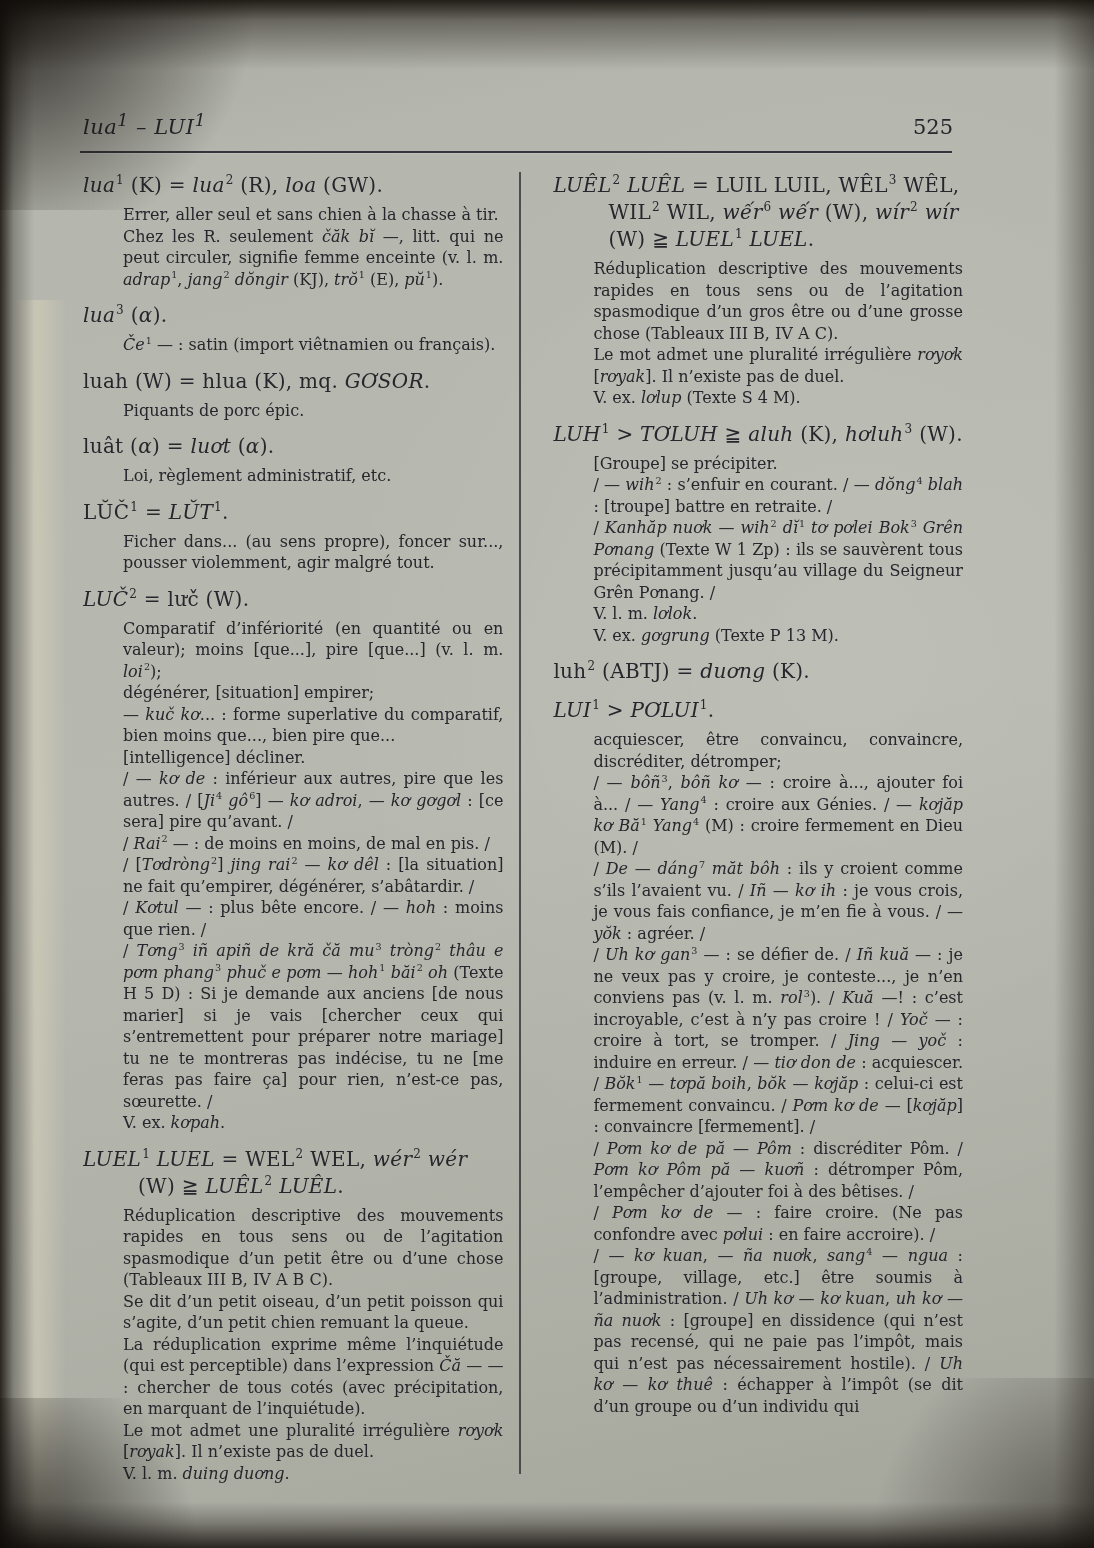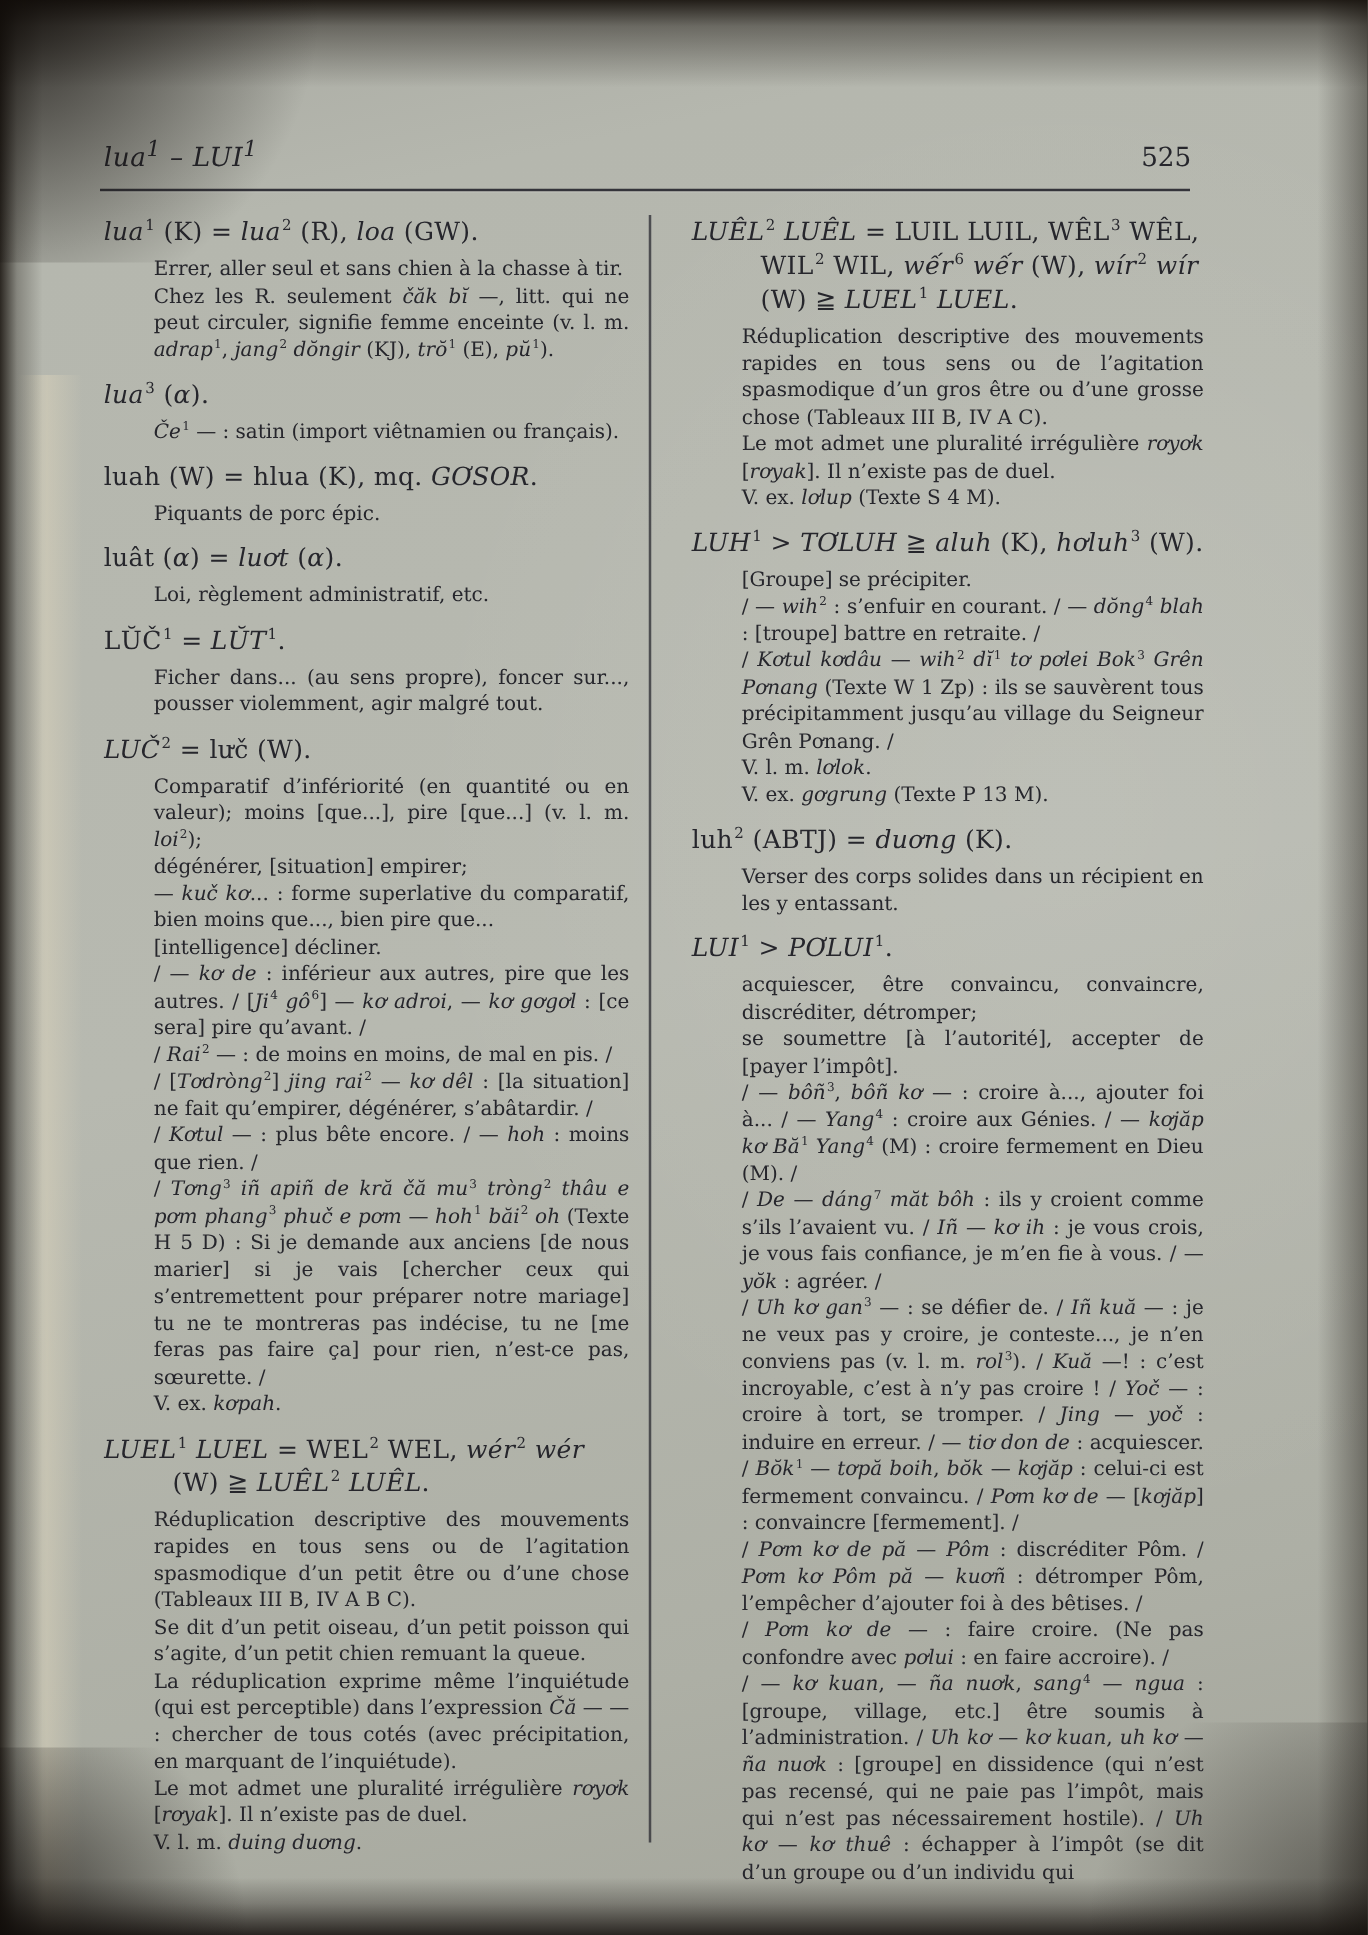--- a/index.html
+++ b/index.html
@@ -124,32 +124,30 @@
           <div class="entry">
             <div class="head"><i>LUÊL</i><sup>2</sup> <i>LUÊL</i> = LUIL LUIL, WÊL<sup>3</sup> WÊL, WIL<sup>2</sup> WIL, <i>wếr</i><sup>6</sup> <i>wếr</i> (W), <i>wír</i><sup>2</sup> <i>wír</i> (W) ≧ <i>LUEL</i><sup>1</sup> <i>LUEL</i>.</div>
             <p class="body">Réduplication descriptive des mouvements rapides en tous sens ou de l’agitation spasmodique d’un gros être ou d’une grosse chose (Tableaux III B, IV A C).</p>
             <p class="body">Le mot admet une pluralité irrégulière <i>rơyơk</i> [<i>rơyak</i>]. Il n’existe pas de duel.</p>
             <p class="body">V. ex. <i>lơlup</i> (Texte S 4 M).</p>
           </div>
           <div class="entry">
             <div class="head"><i>LUH</i><sup>1</sup> &gt; <i>TƠLUH</i> ≧ <i>aluh</i> (K), <i>hơluh</i><sup>3</sup> (W).</div>
             <p class="body">[Groupe] se précipiter.</p>
             <p class="body">/ — <i>wih</i><sup>2</sup> : s’enfuir en courant. / — <i>dŏng</i><sup>4</sup> <i>blah</i> : [troupe] battre en retraite. /</p>
-            <p class="body">/ <i>Kơtul kơdâu</i> — <i>wih</i><sup>2</sup> <i>dĭ</i><sup>1</sup> <i>tơ pơlei Bok</i><sup>3</sup> <i>Grên Pơnang</i> (Texte W 1 Zp) : ils se sauvèrent tous précipitamment jusqu’au village du Seigneur Grên Pơnang. /</p>
+            <p class="body">/ <i>Kanhăp nuơk</i> — <i>wih</i><sup>2</sup> <i>dĭ</i><sup>1</sup> <i>tơ pơlei Bok</i><sup>3</sup> <i>Grên Pơnang</i> (Texte W 1 Zp) : ils se sauvèrent tous précipitamment jusqu’au village du Seigneur Grên Pơnang. /</p>
             <p class="body">V. l. m. <i>lơlok</i>.</p>
             <p class="body">V. ex. <i>gơgrung</i> (Texte P 13 M).</p>
           </div>
           <div class="entry">
             <div class="head">luh<sup>2</sup> (ABTJ) = <i>duơng</i> (K).</div>
-            <p class="body">Verser des corps solides dans un récipient en les y entassant.</p>
           </div>
           <div class="entry">
             <div class="head"><i>LUI</i><sup>1</sup> &gt; <i>PƠLUI</i><sup>1</sup>.</div>
             <p class="body">acquiescer, être convaincu, convaincre, discréditer, détromper;</p>
-            <p class="body">se soumettre [à l’autorité], accepter de [payer l’impôt].</p>
             <p class="body">/ — <i>bôñ</i><sup>3</sup>, <i>bôñ kơ</i> — : croire à..., ajouter foi à... / — <i>Yang</i><sup>4</sup> : croire aux Génies. / — <i>kơjăp kơ Bă</i><sup>1</sup> <i>Yang</i><sup>4</sup> (M) : croire fermement en Dieu (M). /</p>
             <p class="body">/ <i>De</i> — <i>dáng</i><sup>7</sup> <i>măt bôh</i> : ils y croient comme s’ils l’avaient vu. / <i>Iñ</i> — <i>kơ ih</i> : je vous crois, je vous fais confiance, je m’en fie à vous. / — <i>yŏk</i> : agréer. /</p>
             <p class="body">/ <i>Uh kơ gan</i><sup>3</sup> — : se défier de. / <i>Iñ kuă</i> — : je ne veux pas y croire, je conteste..., je n’en conviens pas (v. l. m. <i>rol</i><sup>3</sup>). / <i>Kuă</i> —! : c’est incroyable, c’est à n’y pas croire ! / <i>Yoč</i> — : croire à tort, se tromper. / <i>Jing</i> — <i>yoč</i> : induire en erreur. / — <i>tiơ don de</i> : acquiescer. / <i>Bŏk</i><sup>1</sup> — <i>tơpă boih</i>, <i>bŏk</i> — <i>kơjăp</i> : celui-ci est fermement convaincu. / <i>Pơm kơ de</i> — [<i>kơjăp</i>] : convaincre [fermement]. /</p>
             <p class="body">/ <i>Pơm kơ de pă</i> — <i>Pôm</i> : discréditer Pôm. / <i>Pơm kơ Pôm pă</i> — <i>kuơñ</i> : détromper Pôm, l’empêcher d’ajouter foi à des bêtises. /</p>
             <p class="body">/ <i>Pơm kơ de</i> — : faire croire. (Ne pas confondre avec <i>pơlui</i> : en faire accroire). /</p>
             <p class="body">/ — <i>kơ kuan</i>, — <i>ña nuơk</i>, <i>sang</i><sup>4</sup> — <i>ngua</i> : [groupe, village, etc.] être soumis à l’administration. / <i>Uh kơ</i> — <i>kơ kuan</i>, <i>uh kơ</i> — <i>ña nuơk</i> : [groupe] en dissidence (qui n’est pas recensé, qui ne paie pas l’impôt, mais qui n’est pas nécessairement hostile). / <i>Uh kơ</i> — <i>kơ thuê</i> : échapper à l’impôt (se dit d’un groupe ou d’un individu qui</p>
           </div>
         </div>
     </div>
   </div>

